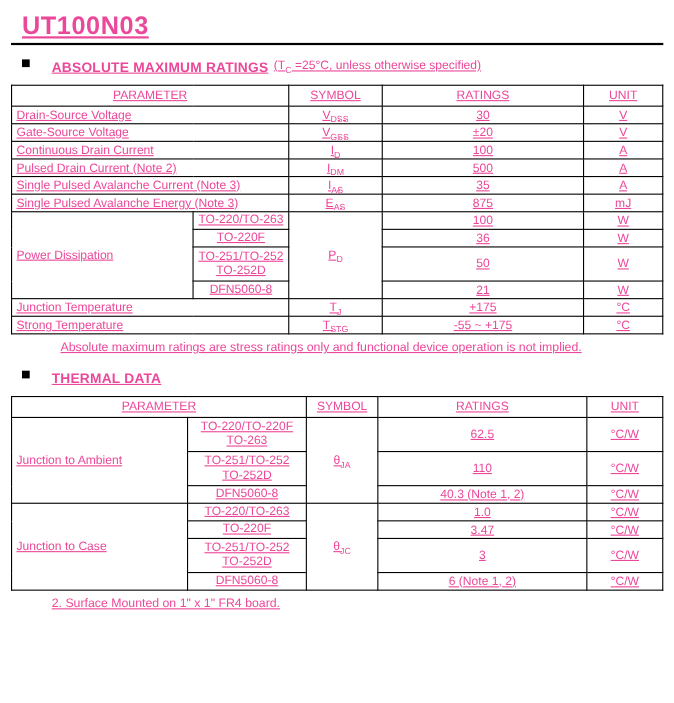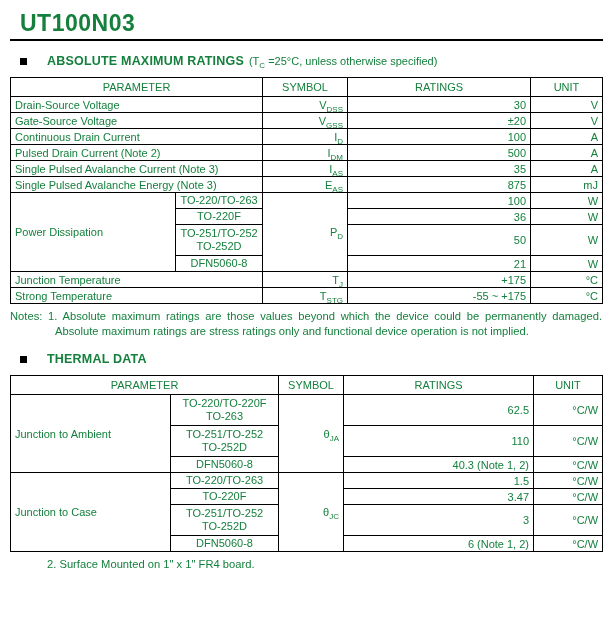--- a/index.html
+++ b/index.html
@@ -1,41 +1,41 @@
 <!DOCTYPE html>
 <html><head>
 <meta charset="utf-8">
 <style>
   html,body { margin:0; padding:0; background:#fff; }
   .page {
     width:613px; height:639px; box-sizing:border-box;
-    background:#fff; color:#15803d;
+    background:#fff; color:#ec4899;
     font-family:"Liberation Sans", sans-serif;
-    padding:10px 10px 0 10px; overflow:hidden; position:relative;
+    padding:10px 10px 0 10px; overflow:hidden; position:relative;text-decoration:underline;
   }
   
   .hdr { display:flex; justify-content:space-between; align-items:flex-end; padding:0 1px; }
   .title { font-size:23px; font-weight:bold; letter-spacing:0.5px; line-height:26px; padding-left:9px; }
   .subtitle { font-size:15px; font-weight:bold; font-style:italic; line-height:18px; padding-right:1px; }
   .rule { border:none; border-top:2.5px solid #000; margin:3px 0 0 0; }
   
-  .sec { display:flex; align-items:center; margin-top:13px; margin-bottom:9px; }
+  .sec { display:flex; margin-top:13px; margin-bottom:9px; }
   .bullet { width:7px; height:7px; background:#000; margin-left:10px; flex:0 0 auto; }
   .sec-title { font-size:12.5px; font-weight:bold; margin-left:20px; letter-spacing:0.2px; }
   .sec-cond { font-size:11px; margin-left:5px; }
   
   table { border-collapse:collapse; table-layout:fixed; width:592px; font-size:11px; border:1.5px solid #000; }
   th, td { border:1px solid #000; padding:0 4px; line-height:12px; overflow:hidden; }
   th { font-weight:normal; text-align:center; }
   thead tr { height:19px; }
   tr.h15 { height:16px; }
   tr.h2 { height:31px; }
   td.param { text-align:left; }
   td.pkg { text-align:center; }
-  td.c { text-align:right; }
+  td.c { text-align:center; }
   sub { font-size:8px; line-height:0; }
   .pl { line-height:13px; }
   
   .notes { width:592px; font-size:11.2px; line-height:15px; margin-top:5px; }
   .just { text-align:justify; text-align-last:justify; }
   .indent-a { padding-left:45px; }
   .indent-b { padding-left:37px; }
   .notes .nl { padding-top:0; }
 </style>
 </head>
@@ -147,21 +147,20 @@
       <tr class="h15">
         <td colspan="2" class="param">Strong Temperature</td>
         <td class="c"><span>T</span><sub>STG</sub></td>
         <td class="c">-55 ~ +175</td>
         <td class="c">°C</td>
       </tr>
     </tbody>
   </table>
 
   <div class="notes">
-    <div class="nl just">Notes: 1. Absolute maximum ratings are those values beyond which the device could be permanently damaged.</div>
     <div class="nl indent-a">Absolute maximum ratings are stress ratings only and functional device operation is not implied.</div>
   </div>
 
   <div class="sec">
     <span class="bullet"></span>
     <span class="sec-title">THERMAL DATA</span>
   </div>
 
   <table>
     <colgroup>
@@ -204,21 +203,21 @@
           </td>
         <td class="c">40.3 (Note 1, 2)</td>
         <td class="c">°C/W</td>
       </tr>
       <tr class="h15">
         <td rowspan="4" class="param">Junction to Case</td>
         <td class="pkg">
             <div class="pl">TO-220/TO-263</div>
           </td>
         <td rowspan="4" class="c"><span>θ</span><sub>JC</sub></td>
-        <td class="c">1.5</td>
+        <td class="c">1.0</td>
         <td class="c">°C/W</td>
       </tr>
       <tr class="h15">
         <td class="pkg">
             <div class="pl">TO-220F</div>
           </td>
         <td class="c">3.47</td>
         <td class="c">°C/W</td>
       </tr>
       <tr class="h2">

